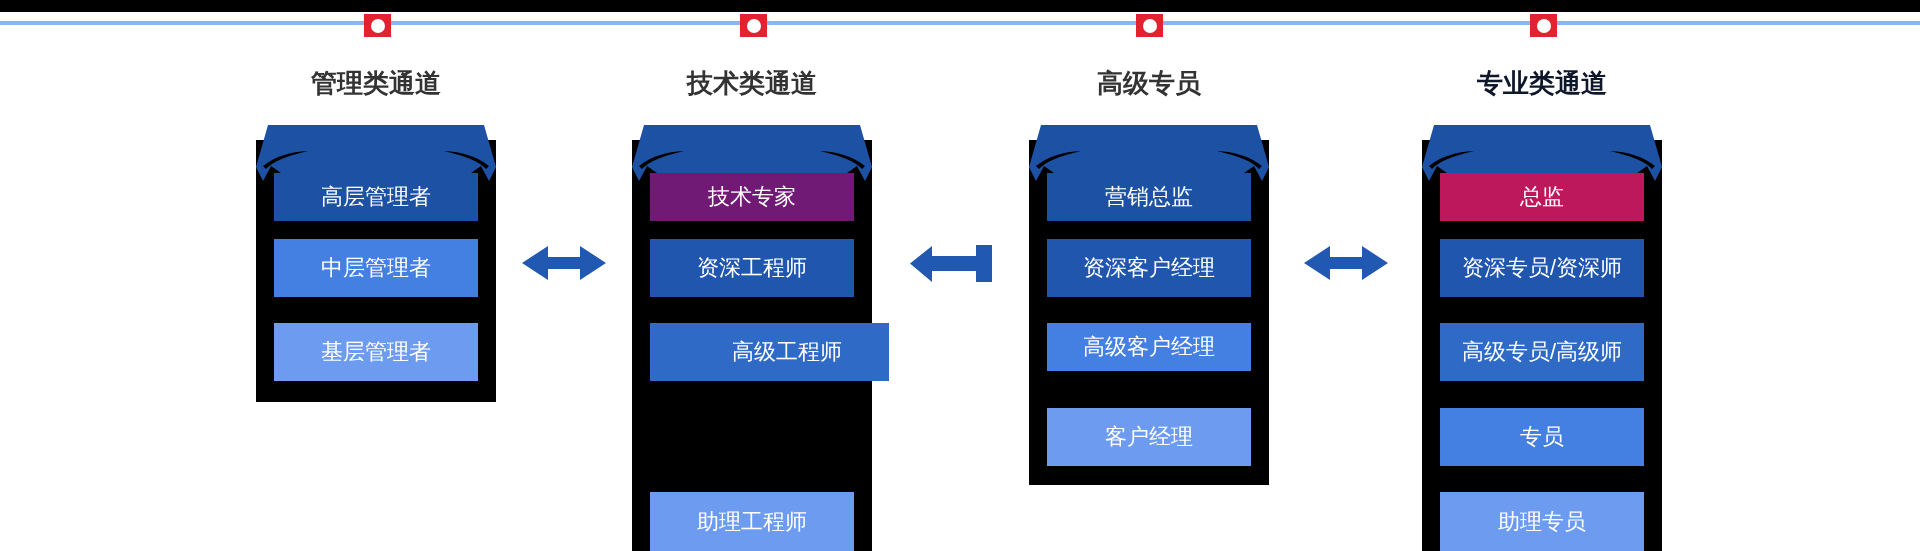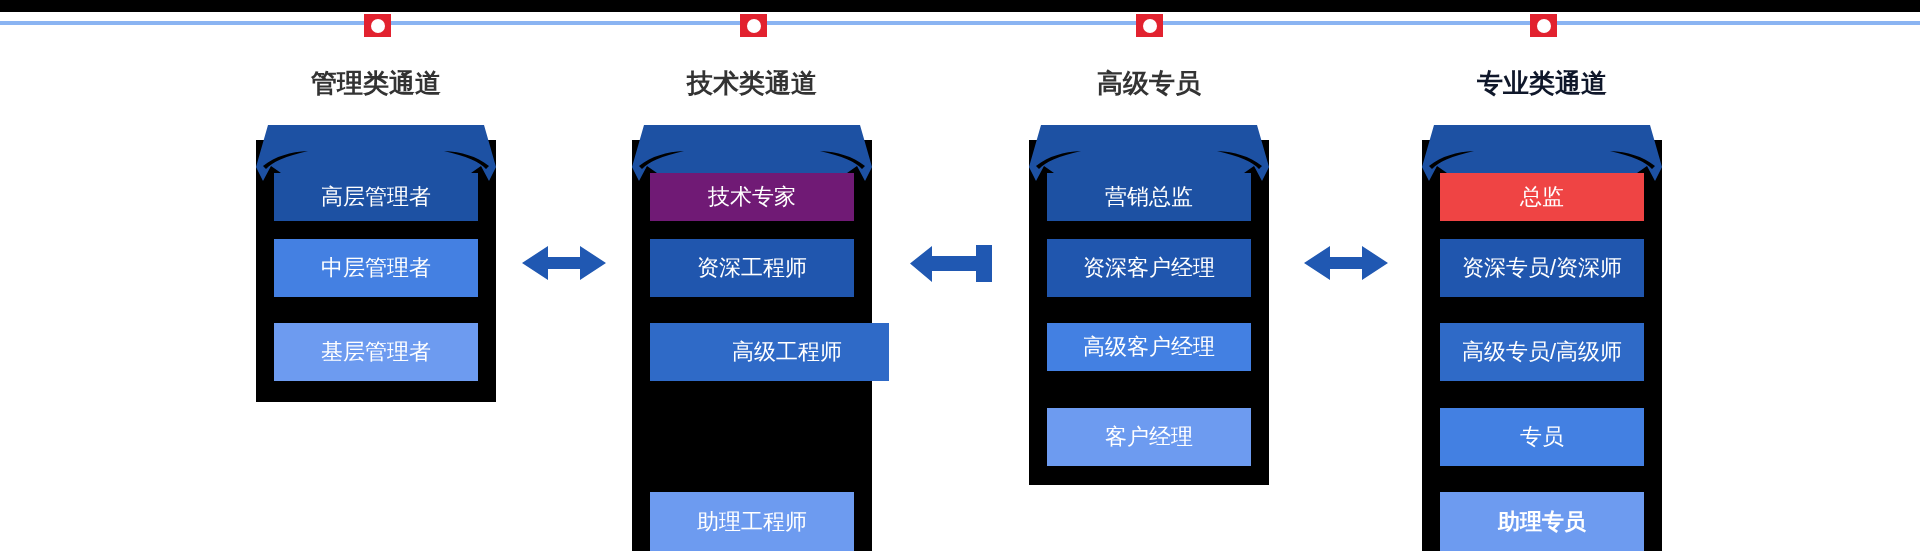--- a/index.html
+++ b/index.html
@@ -109,33 +109,33 @@
   </div>
       </div>
       <div class="column" style="left: 1422px;">
     <div class="col-title" style="color: #0f172a;">专业类通道</div>
     <div class="frame" style="top: 140px; height: 425px; background: rgb(0, 0, 0);"></div>
     <svg class="banner" viewBox="0 0 240 56" preserveAspectRatio="none">
       <path d="M12,0 H228 L240,42 L233,56 L225,41 L215,48 H25 L15,41 L7,56 L0,42 Z" fill="#1D51A3"></path>
       <path fill="#000000" d="M7,41 C20,31 34,27 52,26 C30,31 16,37 10,44 Z"></path>
       <path fill="#000000" d="M233,41 C220,31 206,27 188,26 C210,31 224,37 230,44 Z"></path>
     </svg>
-  <div class="plate" style="top: 173px; height: 48px; background: #ef4444;">
+  <div class="plate" style="top: 173px; height: 48px; background: #be185d;">
     <span style="color: rgb(255, 255, 255);">总监</span>
   </div>
         <div class="plate" style="top: 239px; height: 58px; background: rgb(32, 86, 174);">
     <span style="color: rgb(255, 255, 255);">资深专员/资深师</span>
   </div>
         <div class="plate" style="top: 323px; height: 58px; background: rgb(47, 106, 199);">
     <span style="color: rgb(255, 255, 255);">高级专员/高级师</span>
   </div>
         <div class="plate" style="top: 408px; height: 58px; background: rgb(67, 128, 226);">
     <span style="color: rgb(255, 255, 255);">专员</span>
   </div>
-        <div class="plate" style="top: 492px; height: 60px; background: rgb(109, 155, 240); font-weight: bold;">
+        <div class="plate" style="top: 492px; height: 60px; background: rgb(109, 155, 240);">
     <span style="color: rgb(255, 255, 255);">助理专员</span>
   </div>
       </div>
     </div>
   <div id="arrows">
       <svg class="arrow" width="84" height="36" viewBox="0 0 84 36" style="left: 522px; top: 245px;">
     <path d="M0,18 L26,1 L26,12 L58,12 L58,1 L84,18 L58,35 L58,24 L26,24 L26,35 Z" fill="#2058B2"></path>
   </svg>
       <svg class="arrow" width="82" height="37" viewBox="0 0 82 37" style="left: 910px; top: 245px;">
     <path d="M0,18.5 L22,1 L22,11 L66,11 L66,0 L82,0 L82,37 L66,37 L66,26 L22,26 L22,37 Z" fill="#2058B2"></path>

